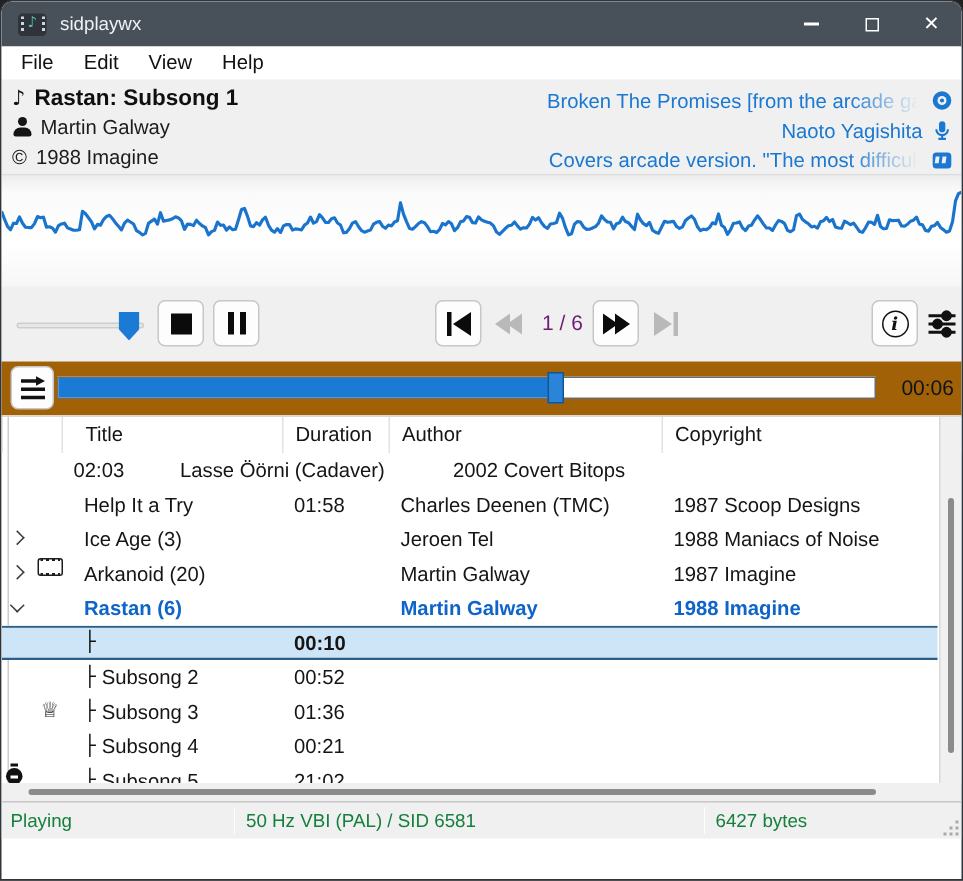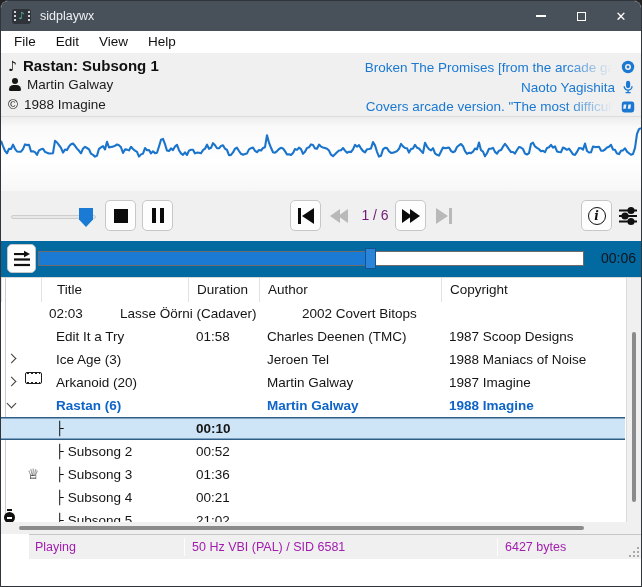--- a/index.html
+++ b/index.html
@@ -69,21 +69,21 @@
   .dis .bar-v{background:#b9b9b9;}
   .poslabel{position:absolute;top:9px;left:352px;width:44px;height:31px;line-height:31px;text-align:center;font-size:14px;color:#701a75;}
   .vol-wrap{position:absolute;left:10px;top:19px;width:85px;height:12px;}
   .vol-wrap .track{position:absolute;left:0;right:0;top:5px;height:4px;background:#e7e7e7;border:1px solid #cdcdcd;border-radius:2px;}
   .vol-thumb{position:absolute;top:-2px;width:14px;height:19px;background:#1a7ad4;
      clip-path:polygon(0 0,100% 0,100% 60%,50% 100%,0 60%);}
   .glyph-info{width:18px;height:18px;border:1.6px solid #111;border-radius:50%;display:flex;align-items:center;justify-content:center;
      font-family:"DejaVu Serif",serif;font-style:italic;font-weight:bold;font-size:12px;color:#111;line-height:1;}
 
   
-  .seekrow{height:36px;background:#0369a1;position:relative;}
+  .seekrow{height:36px;background:#a16207;position:relative;}
   .modebtn{position:absolute;left:6px;top:3px;width:29px;height:29px;background:#fdfdfd;border:1px solid #c7c7c7;border-radius:5px;
       display:flex;align-items:center;justify-content:center;}
   .seek-track{position:absolute;left:37px;top:10px;width:546px;height:15px;background:#fff;border:1px solid #6b6b6b;}
   .seek-fill{height:100%;background:#1a7ad4;border-right:1px solid #0f5aa6;}
   .seek-thumb{position:absolute;top:-4px;width:11px;height:21px;background:#2a85d8;border:1.5px solid #14538f;}
   .timelabel{position:absolute;right:5px;top:9px;font-size:14px;color:#101418;}
 
   
   .tablewrap{height:245px;background:#fff;position:relative;border-top:1px solid #d8d8d8;overflow:hidden;}
   .leftline{position:absolute;left:4px;top:0;bottom:0;width:1px;background:#cccccc;}
@@ -115,21 +115,21 @@
   .sel{background:var(--sel-bg);box-shadow:inset 0 1.5px 0 var(--sel-bd),inset 0 -1.5px 0 var(--sel-bd);}
   .sel .tl,.sel .pfx,.sel .d{font-weight:bold;}
   .vscroll{position:absolute;right:0;top:0;bottom:0;width:15px;background:#f0f0f0;border-left:1px solid #dadada;}
   .vthumb{position:absolute;right:5px;top:54px;width:4px;height:170px;background:#8b8b8b;border-radius:2px;}
 
   
   .hscroll{height:12px;background:#f0f0f0;position:relative;}
   .hthumb{position:absolute;left:18px;top:4px;width:565px;height:4px;background:#8b8b8b;border-radius:2px;}
 
   
-  .statusbar{height:25px;background:#f0f0f0;border-top:1px solid #c6c6c6;position:relative;font-size:12.5px;color:#a21caf;margin-left:28px;}
+  .statusbar{height:25px;background:#f0f0f0;border-top:1px solid #c6c6c6;position:relative;font-size:12.5px;color:#15803d;}
   .statusbar .sfield{position:absolute;top:0;line-height:24px;white-space:nowrap;}
   .ssep{position:absolute;top:3px;bottom:3px;width:1px;background:#d2d2d2;border-right:1px solid #fdfdfd;}
   .grip{position:absolute;right:2px;bottom:2px;width:10px;height:10px;}
   .grip i{position:absolute;width:2px;height:2px;background:#a9a9a9;
      box-shadow:0 0 0 0 #a9a9a9;}
   .grip .g1{right:0;bottom:0}.grip .g2{right:4px;bottom:0}.grip .g3{right:0;bottom:4px}
   .grip .g4{right:8px;bottom:0}.grip .g5{right:0;bottom:8px}.grip .g6{right:4px;bottom:4px}
 </style>
 </head>
 <body>
@@ -299,21 +299,21 @@
     <div class="rowsarea" id="rows">
         <div class="prow">
           <div class="c g"></div>
           <div class="c d">02:03</div>
           <div class="c a">Lasse Öörni (Cadaver)</div>
           <div class="c cp">2002 Covert Bitops</div>
         </div>
         <div class="prow">
           <div class="c g"></div>
           <div class="c t">
-            <span class="tl">Edit It a Try</span>
+            <span class="tl">Help It a Try</span>
           </div>
           <div class="c d">01:58</div>
           <div class="c a">Charles Deenen (TMC)</div>
           <div class="c cp">1987 Scoop Designs</div>
         </div>
         <div class="prow">
           <div class="c g">
             <span class="chev chev-right"></span>
           </div>
           <div class="c t">

